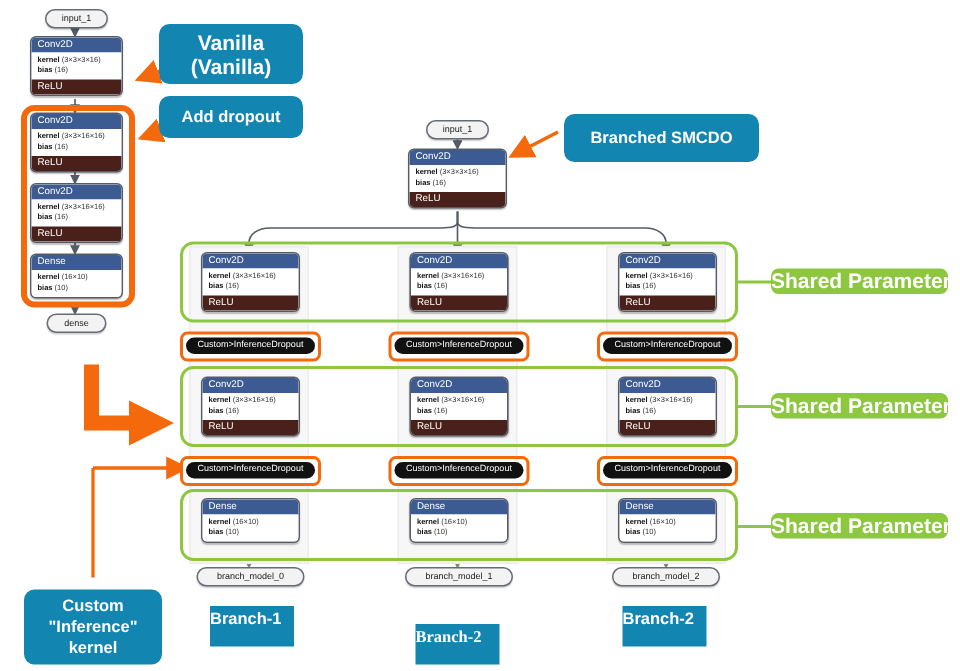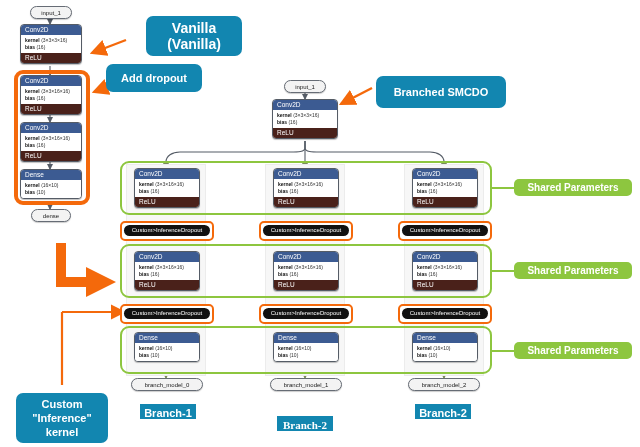--- a/index.html
+++ b/index.html
@@ -101,21 +101,21 @@
     border:2px solid #8DC63F;
     border-radius:9px;
     box-sizing:border-box;
     background:transparent;
   }
   .sharedlabel{
     position:absolute;
     background:#8DC63F;
     color:#ffffff;
     border-radius:5px;
-    font-size:10px;
+    font-size:14px;
     font-weight:bold;
     line-height:17px;
     height:17px;
     text-align:center;
     white-space:nowrap;
     box-sizing:border-box;
   }
   .sharedline{position:absolute;background:#8DC63F;height:2px;}
 
   
@@ -133,22 +133,22 @@
   }
   .callout.big{font-size:14px;line-height:16px;}
   .callout.mid{font-size:11px;line-height:14px;}
   .branchtag{
     position:absolute;
     background:#1286B0;
     color:#ffffff;
     font-size:11px;
     font-weight:bold;
     line-height:19px;
-    height:15px;
-    text-align:center;
+    height:27px;
+    text-align:left;
     white-space:nowrap;
     box-sizing:border-box;
   }
 
   
   .bracket{
     position:absolute;
     border:4px solid #F4690B;
     border-radius:9px;
     box-sizing:border-box;
@@ -283,21 +283,21 @@
         <span>(16×10)</span></div>
       <div class="nrow"><b>bias</b>
         <span>(10)</span></div>
     </div>
   </div>
 
   <div class="pill" style="left:31px;top:209px;width:40px;">dense</div>
 
   <div class="bracket" style="left:14px;top:70px;width:76px;height:135px;"></div>
 
-  <div class="callout big" style="left:106px;top:16px;width:96px;height:40px;flex-direction:column;margin-left:40px;">
+  <div class="callout big" style="left:106px;top:16px;width:96px;height:40px;flex-direction:column;">
     <span>Vanilla</span>
     <span>(Vanilla)</span>
   </div>
 
   <div class="callout mid" style="left:376px;top:76px;width:130px;height:32px;">Branched SMCDO</div>
 
   <div class="callout mid" style="left:106px;top:64px;width:96px;height:28px;">Add dropout</div>
 
   <div class="callout mid" style="left:16px;top:393px;width:92px;height:50px;flex-direction:column;">
     <span>Custom</span>

